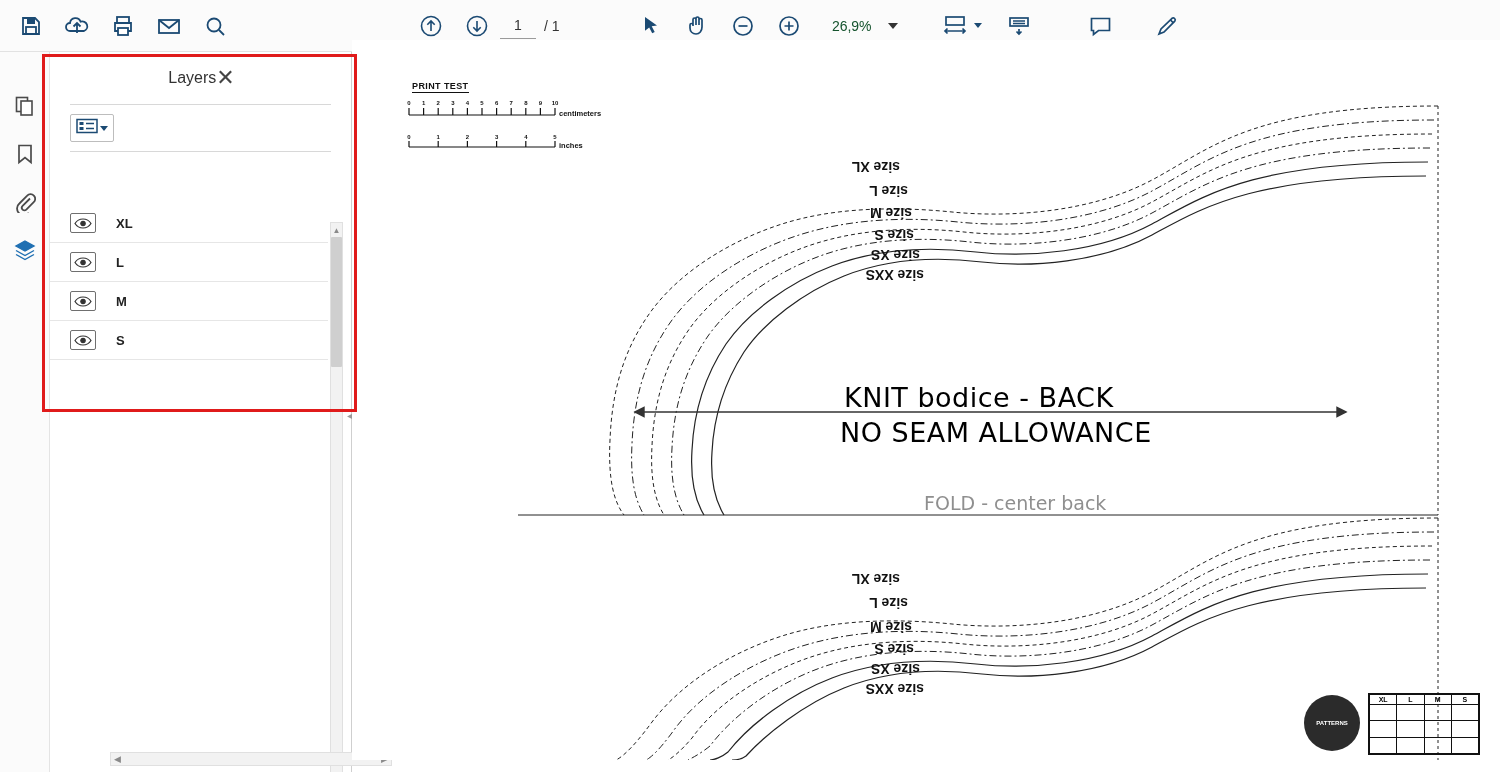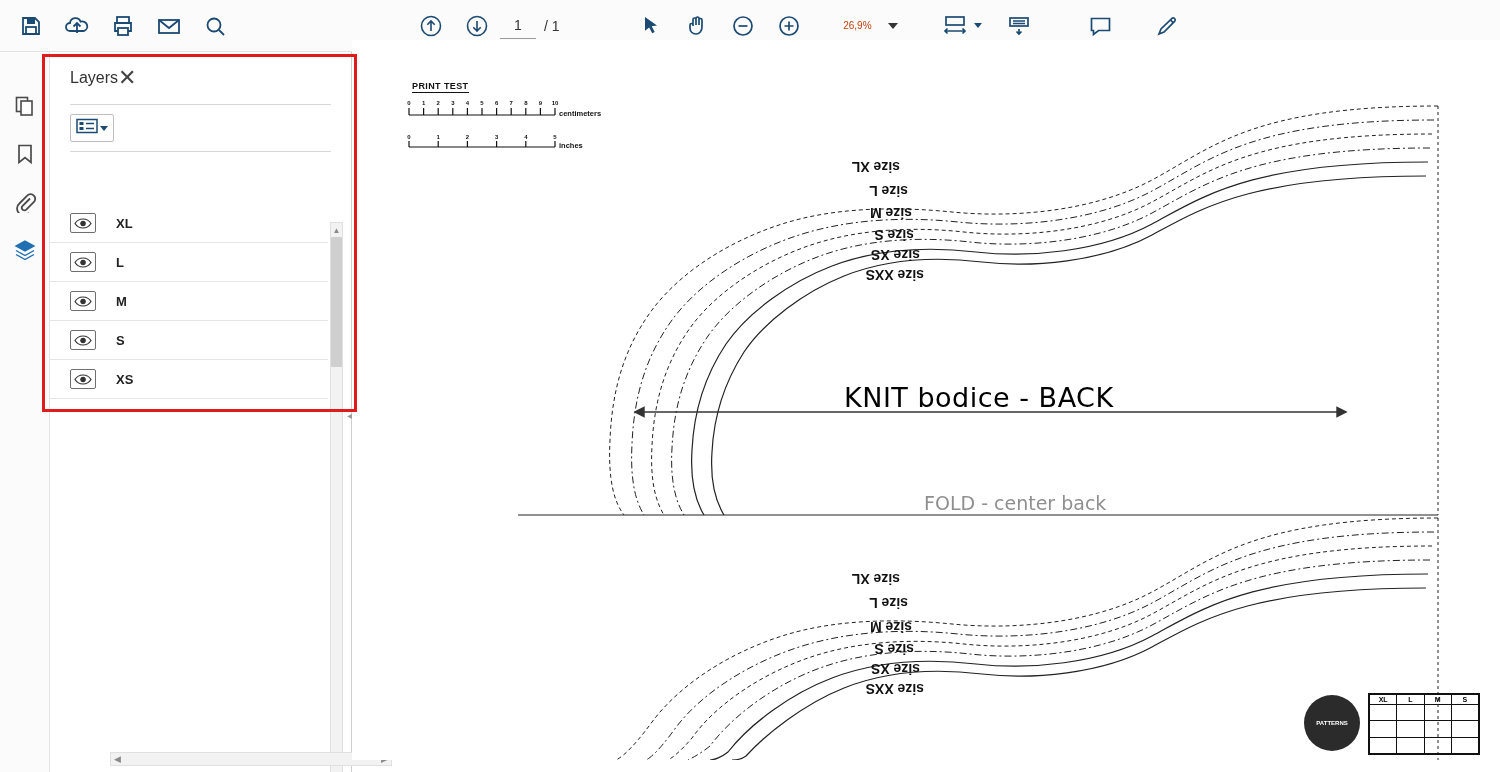--- a/index.html
+++ b/index.html
@@ -45,21 +45,21 @@
     outline: none;
   }
   .page-total {
     font-size: 14px; color: #333; margin-left: 8px;
   }
   .zoom-box {
     display: flex; align-items: center;
     margin-left: 8px;
   }
   .zoom-val {
-    font-size: 10px; color: #c2410c;
+    font-size: 14px; color: #14532d;
     min-width: 52px; text-align: right;
   }
   .caret-down {
     width: 0; height: 0;
     border-left: 5px solid transparent;
     border-right: 5px solid transparent;
     border-top: 6px solid #333;
     margin-left: 16px;
   }
   .caret-small {
@@ -89,21 +89,21 @@
 
   
   .panel {
     position: absolute; left: 50px; top: 52px;
     width: 302px; height: 720px;
     background: #ffffff;
     border-right: 1px solid #cfcfcf;
   }
   .panel-header {
     height: 52px;
-    display: flex; align-items: center; justify-content: flex-start;
+    display: flex; align-items: center; justify-content: center;
     padding: 0 18px 0 20px;
   }
   .panel-title { font-size: 16px; color: #333; }
   .panel-close {
     font-size: 22px; color: #444; cursor: pointer; line-height: 1;
     font-weight: 300;
   }
   .panel-rule {
     height: 1px; background: #d8d8d8; margin: 0 20px;
   }
@@ -445,29 +445,20 @@
         <span class="layer-label">M</span>
       </div>
       <div class="layer-row">
         <span class="eye">
           <svg width="18" height="11" viewBox="0 0 18 11" fill="none" stroke="#333" stroke-width="1.2">
             <path d="M1 5.5S3.8 1 9 1s8 4.5 8 4.5-2.8 4.5-8 4.5-8-4.5-8-4.5z"></path>
             <circle cx="9" cy="5.5" r="2.2" fill="#333"></circle>
           </svg>
         </span>
         <span class="layer-label">S</span>
-      </div>
-      <div class="layer-row">
-        <span class="eye">
-          <svg width="18" height="11" viewBox="0 0 18 11" fill="none" stroke="#333" stroke-width="1.2">
-            <path d="M1 5.5S3.8 1 9 1s8 4.5 8 4.5-2.8 4.5-8 4.5-8-4.5-8-4.5z"></path>
-            <circle cx="9" cy="5.5" r="2.2" fill="#333"></circle>
-          </svg>
-        </span>
-        <span class="layer-label">XS</span>
       </div>
     </div>
 
     <div class="v-scroll">
       <span class="v-arrow up">▲</span>
       <div class="v-thumb" style="top:14px;"></div>
 
     </div>
 
     <div class="h-scroll">
@@ -591,20 +582,21 @@
         <text transform="translate(548,534) rotate(180)">size XL</text>
         <text transform="translate(556,558) rotate(180)">size L</text>
         <text transform="translate(560,582) rotate(180)">size M</text>
         <text transform="translate(562,604) rotate(180)">size S</text>
         <text transform="translate(568,624) rotate(180)">size XS</text>
         <text transform="translate(572,644) rotate(180)">size XXS</text>
       </g>
     </svg>
 
     <div class="knit-title" style="left:492px; top:342px;">KNIT bodice  - BACK</div>
+    <div class="knit-title" style="left:488px; top:377px;">NO SEAM ALLOWANCE</div>
     <div class="fold-label" style="left:572px; top:452px;">FOLD - center back</div>
 
     <div class="logo-badge">
       <span>PATTERNS</span>
     </div>
 
     <div class="size-chart">
       <div class="size-col">
         <div class="size-col-head">XL</div>
         <div class="size-col-body">

